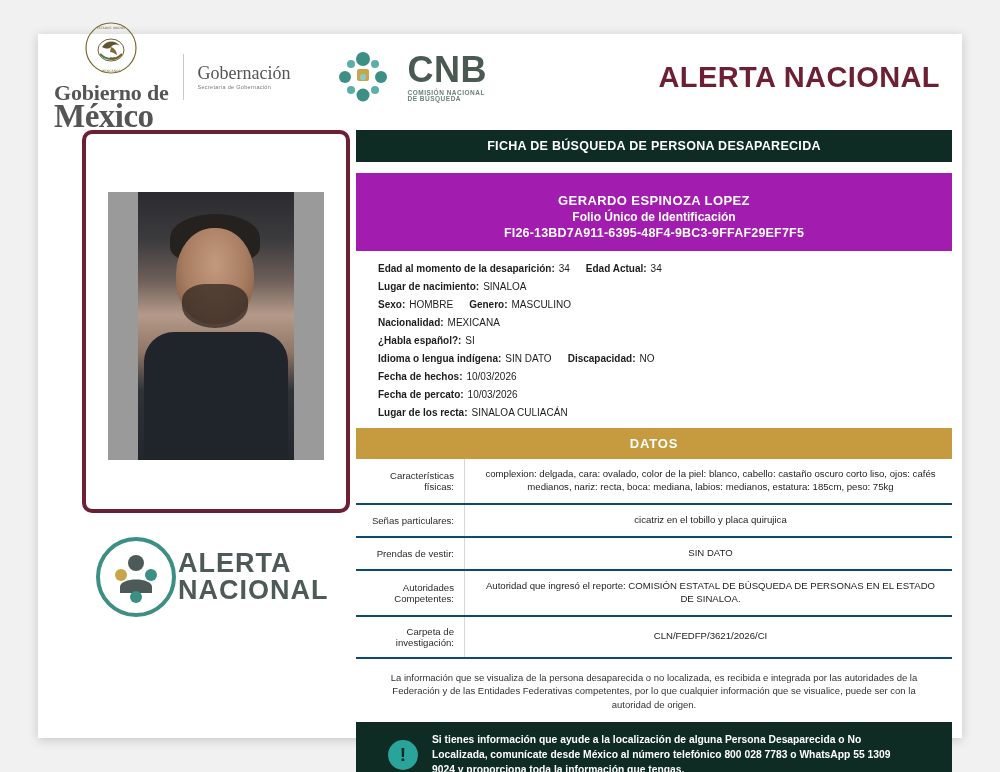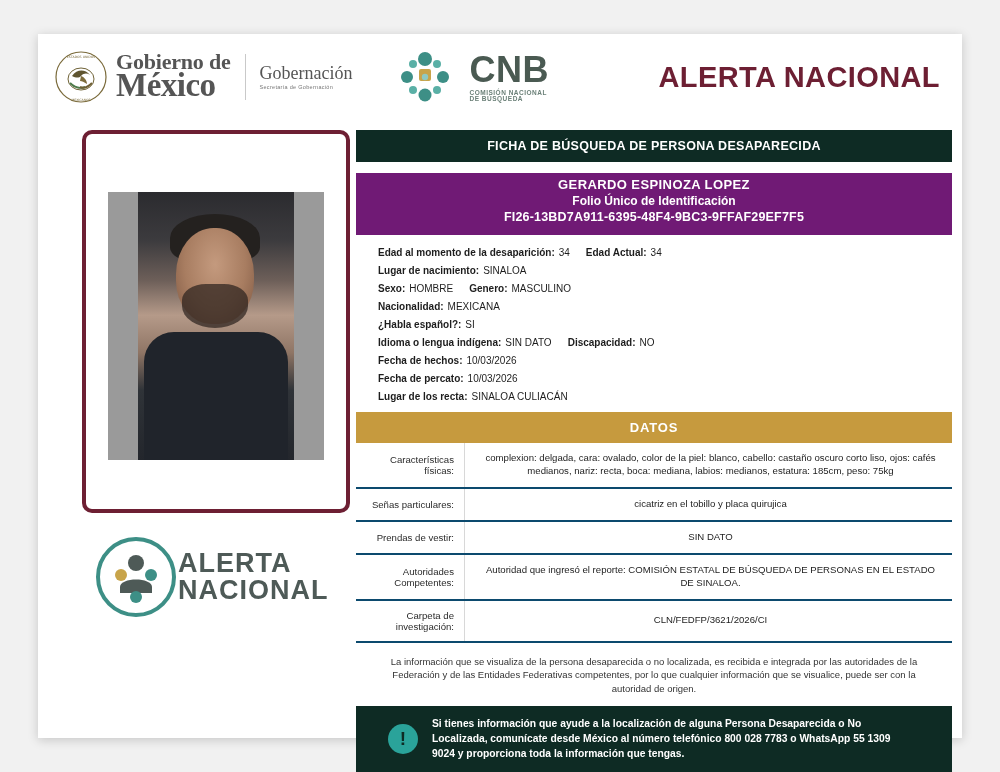--- a/index.html
+++ b/index.html
@@ -33,20 +33,21 @@
     height: 86px;
     display: flex;
     align-items: center;
     padding: 0 16px;
     box-sizing: border-box;
   }
   .gob-block {
     display: flex;
     align-items: center;
     gap: 8px;
+    flex-direction: column;
   }
   .eagle {
     width: 54px;
     height: 54px;
     flex: 0 0 54px;
     position: relative;
   }
   .eagle svg { display: block; }
   .gob-text {
     line-height: 0.95;
@@ -229,24 +230,24 @@
   .band-dark {
     background: #0e2b24;
     color: #ffffff;
     text-align: center;
     font-size: 12.5px;
     font-weight: bold;
     letter-spacing: 0.3px;
     padding: 9px 0;
   }
   .band-maroon {
-    background: #701a75;
+    background: #a21caf;
     color: #ffffff;
     text-align: center;
-    padding: 4px 0 11px;
+    padding: 20px 0 11px;
     margin-top: 11px;
   }
   .band-maroon .nm {
     font-size: 13px;
     font-weight: bold;
     letter-spacing: 0.4px;
     display: block;
   }
   .band-maroon .fl {
     font-size: 12px;

